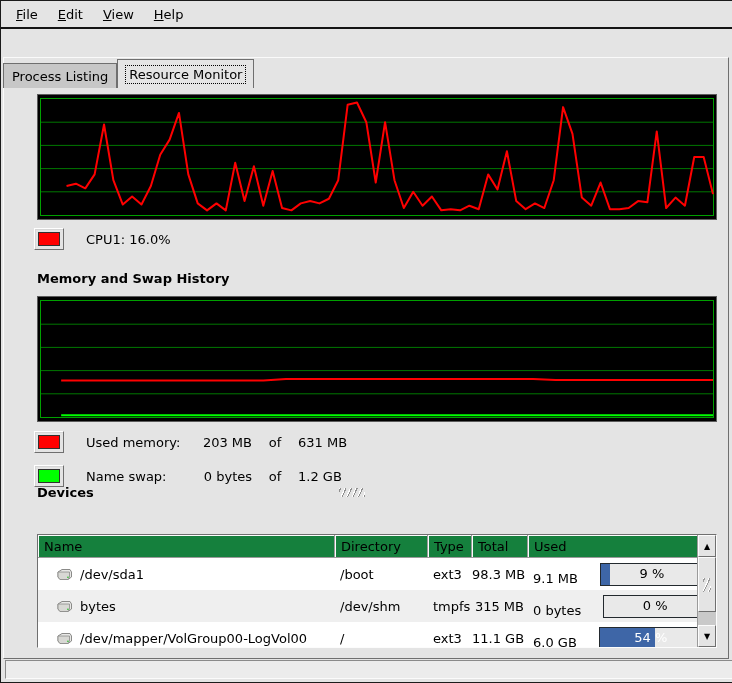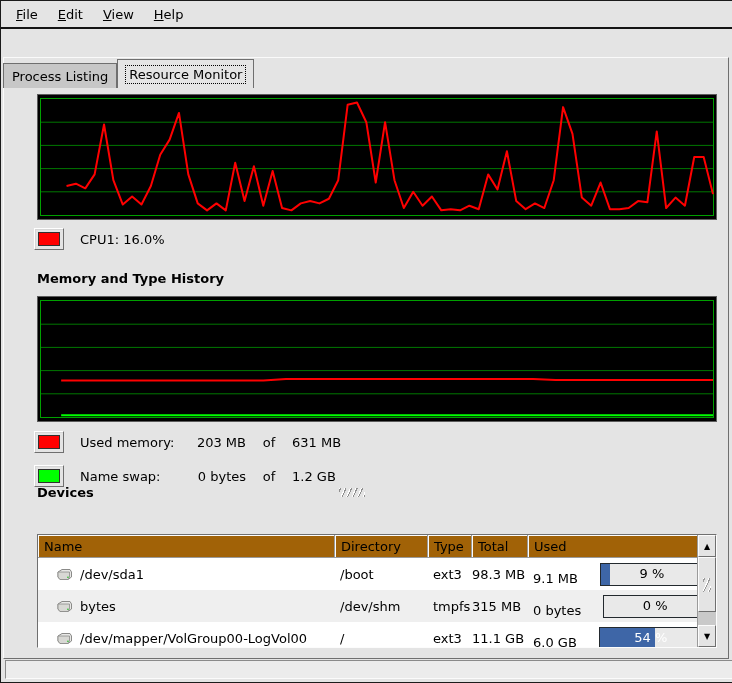--- a/index.html
+++ b/index.html
@@ -28,40 +28,40 @@
   .graph{position:absolute;left:36px;width:678px;height:124px;background:#000;
     border:1px solid #5c5c5c;}
   .graph-inner{position:absolute;top:3px;bottom:3px;left:2px;right:2px;border:1px solid #00a000;}
   svg.plot{position:absolute;top:0;left:0;width:100%;height:100%;overflow:visible;display:block;}
   
   .legend-row{position:absolute;left:33px;display:flex;align-items:center;height:22px;}
   .swatch{width:28px;height:20px;background:#e4e4e4;border:1px solid;
     border-color:#fff #6f6f6f #6f6f6f #fff;box-shadow:inset 1px 1px 0 #d6d6d6;
     display:flex;align-items:center;justify-content:center;}
   .swatch-color{width:20px;height:12px;border:1px solid #303030;}
-  .legend-label{margin-left:16px;width:102px;}
+  .legend-label{margin-left:22px;width:102px;}
   .legend-used{width:64px;text-align:right;}
   .legend-of{width:46px;text-align:center;}
   
   .pane-grip{position:absolute;left:338px;top:487px;width:26px;height:9px;
     background:repeating-linear-gradient(115deg,#ffffff 0 1px,#8f8f8f 1px 2px,transparent 2px 5px);}
   
   .devices{position:absolute;left:36px;top:533px;width:678px;height:112px;
     border:1px solid;border-color:#6f6f6f #fcfcfc #fcfcfc #6f6f6f;background:#fff;display:flex;}
   .table-main{flex:1;display:flex;flex-direction:column;overflow:hidden;}
   .thead{display:grid;grid-template-columns:297px 93px 44px 56px 1fr;height:23px;flex:none;}
-  .th{background:#a16207;border-right:1px solid #9a9a9a;border-bottom:1px solid #9a9a9a;
+  .th{background:#15803d;border-right:1px solid #9a9a9a;border-bottom:1px solid #9a9a9a;
     box-shadow:inset 1px 1px 0 #fcfcfc;display:flex;align-items:center;padding-left:6px;overflow:hidden;}
   .trow{display:grid;grid-template-columns:297px 93px 44px 56px 1fr;height:32px;background:#fff;align-items:center;flex:none;}
   .trow.alt{background:#efefef;}
   .cell{white-space:nowrap;overflow:hidden;}
   .cell-name{display:flex;align-items:center;padding-left:18px;gap:7px;}
   .cell-dir{padding-left:5px;}
   .cell-type{padding-left:5px;}
-  .cell-total{text-align:left;padding-right:4px;}
+  .cell-total{text-align:right;padding-right:4px;}
   .cell-used{display:flex;align-items:flex-end;padding-left:5px;gap:22px;}
   .pbar{width:102px;height:21px;border:1px solid #23292e;background:#e9e9e9;
     position:relative;margin-left:auto;margin-right:6px;flex:none;}
   .pbar-fill{position:absolute;left:0;top:0;bottom:0;background:#3e66a7;}
   .pbar-label{position:absolute;left:0;right:0;top:0;bottom:0;text-align:center;line-height:20px;}
   .pbar.light .pbar-label{color:#fff;}
   .filler{flex:1;background:#fff;}
   
   .scrollbar{width:18px;border-left:1px solid #9a9a9a;background:#c9c9c9;display:flex;flex-direction:column;flex:none;}
   .sb-btn{height:20px;background:#e4e4e4;border:1px solid;border-color:#fcfcfc #6f6f6f #6f6f6f #fcfcfc;
@@ -112,21 +112,21 @@
         </svg>
       </div>
   </div>
   <div class="legend-row" style="top:227px">
     <span class="swatch">
         <span class="swatch-color" id="cpu-swatch" style="background: rgb(255, 0, 0);"></span>
       </span>
     <span class="legend-label" style="width:auto">CPU1: 16.0%</span>
   </div>
 
-  <div class="section-title" style="top:270px">Memory and Type History</div>
+  <div class="section-title" style="top:270px">Memory and Swap History</div>
   <div class="graph" style="top:295px">
     <div class="graph-inner">
         <svg class="plot" id="mem-svg" viewBox="0 0 100 100" preserveAspectRatio="none">
           <line x1="0" x2="100" y1="80" y2="80" stroke="#007800" stroke-width="1" vector-effect="non-scaling-stroke"></line>
           <line x1="0" x2="100" y1="60" y2="60" stroke="#007800" stroke-width="1" vector-effect="non-scaling-stroke"></line>
           <line x1="0" x2="100" y1="40" y2="40" stroke="#007800" stroke-width="1" vector-effect="non-scaling-stroke"></line>
           <line x1="0" x2="100" y1="20" y2="20" stroke="#007800" stroke-width="1" vector-effect="non-scaling-stroke"></line>
           <polyline points="3.00,68.50 6.34,68.50 9.69,68.50 13.03,68.50 16.38,68.50 19.72,68.50 23.07,68.50 26.41,68.50 29.76,68.50 33.10,68.50 36.45,67.20 39.79,67.20 43.14,67.20 46.48,67.20 49.83,67.20 53.17,67.20 56.52,67.20 59.86,67.20 63.21,67.20 66.55,67.20 69.90,67.20 73.24,67.20 76.59,68.20 79.93,68.20 83.28,68.20 86.62,68.20 89.97,68.20 93.31,68.20 96.66,68.20 100.00,68.20" fill="none" stroke="#ff0000" stroke-width="2" stroke-linejoin="round" vector-effect="non-scaling-stroke"></polyline>
           <polyline points="3.00,98.50 6.34,98.50 9.69,98.50 13.03,98.50 16.38,98.50 19.72,98.50 23.07,98.50 26.41,98.50 29.76,98.50 33.10,98.50 36.45,98.50 39.79,98.50 43.14,98.50 46.48,98.50 49.83,98.50 53.17,98.50 56.52,98.50 59.86,98.50 63.21,98.50 66.55,98.50 69.90,98.50 73.24,98.50 76.59,98.50 79.93,98.50 83.28,98.50 86.62,98.50 89.97,98.50 93.31,98.50 96.66,98.50 100.00,98.50" fill="none" stroke="#00ff00" stroke-width="2" stroke-linejoin="round" vector-effect="non-scaling-stroke"></polyline>
         </svg>

